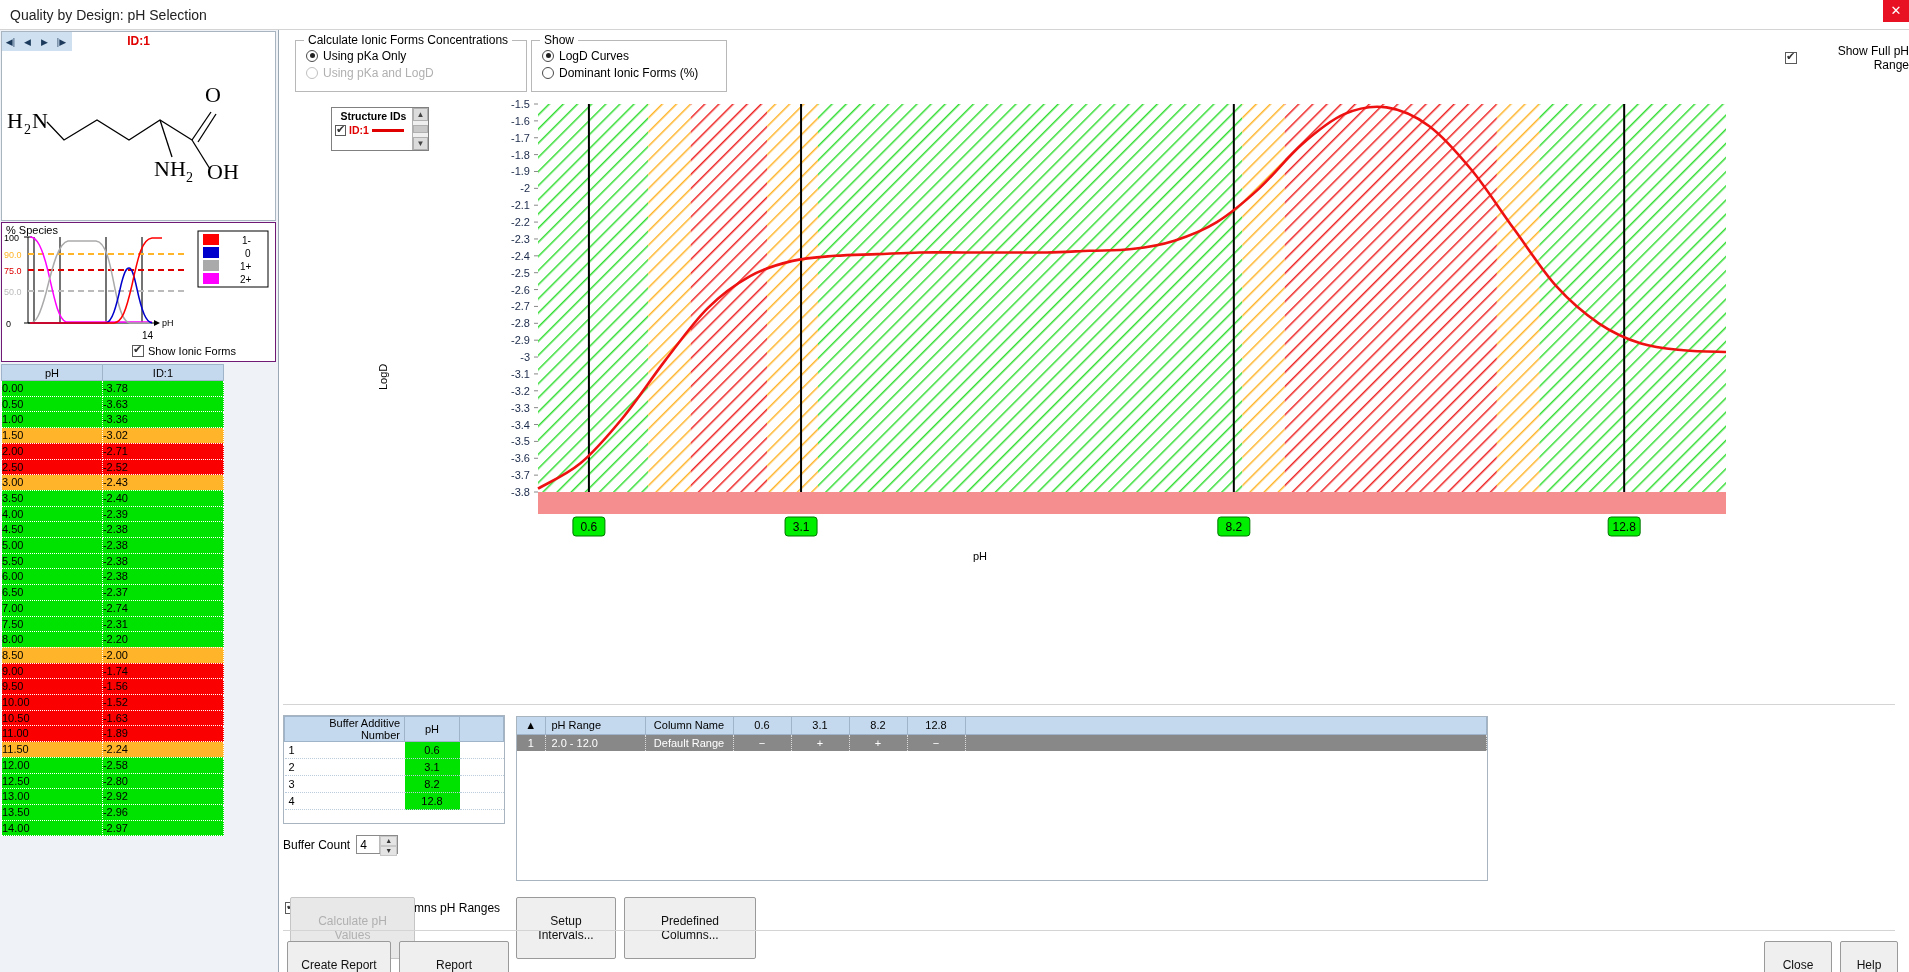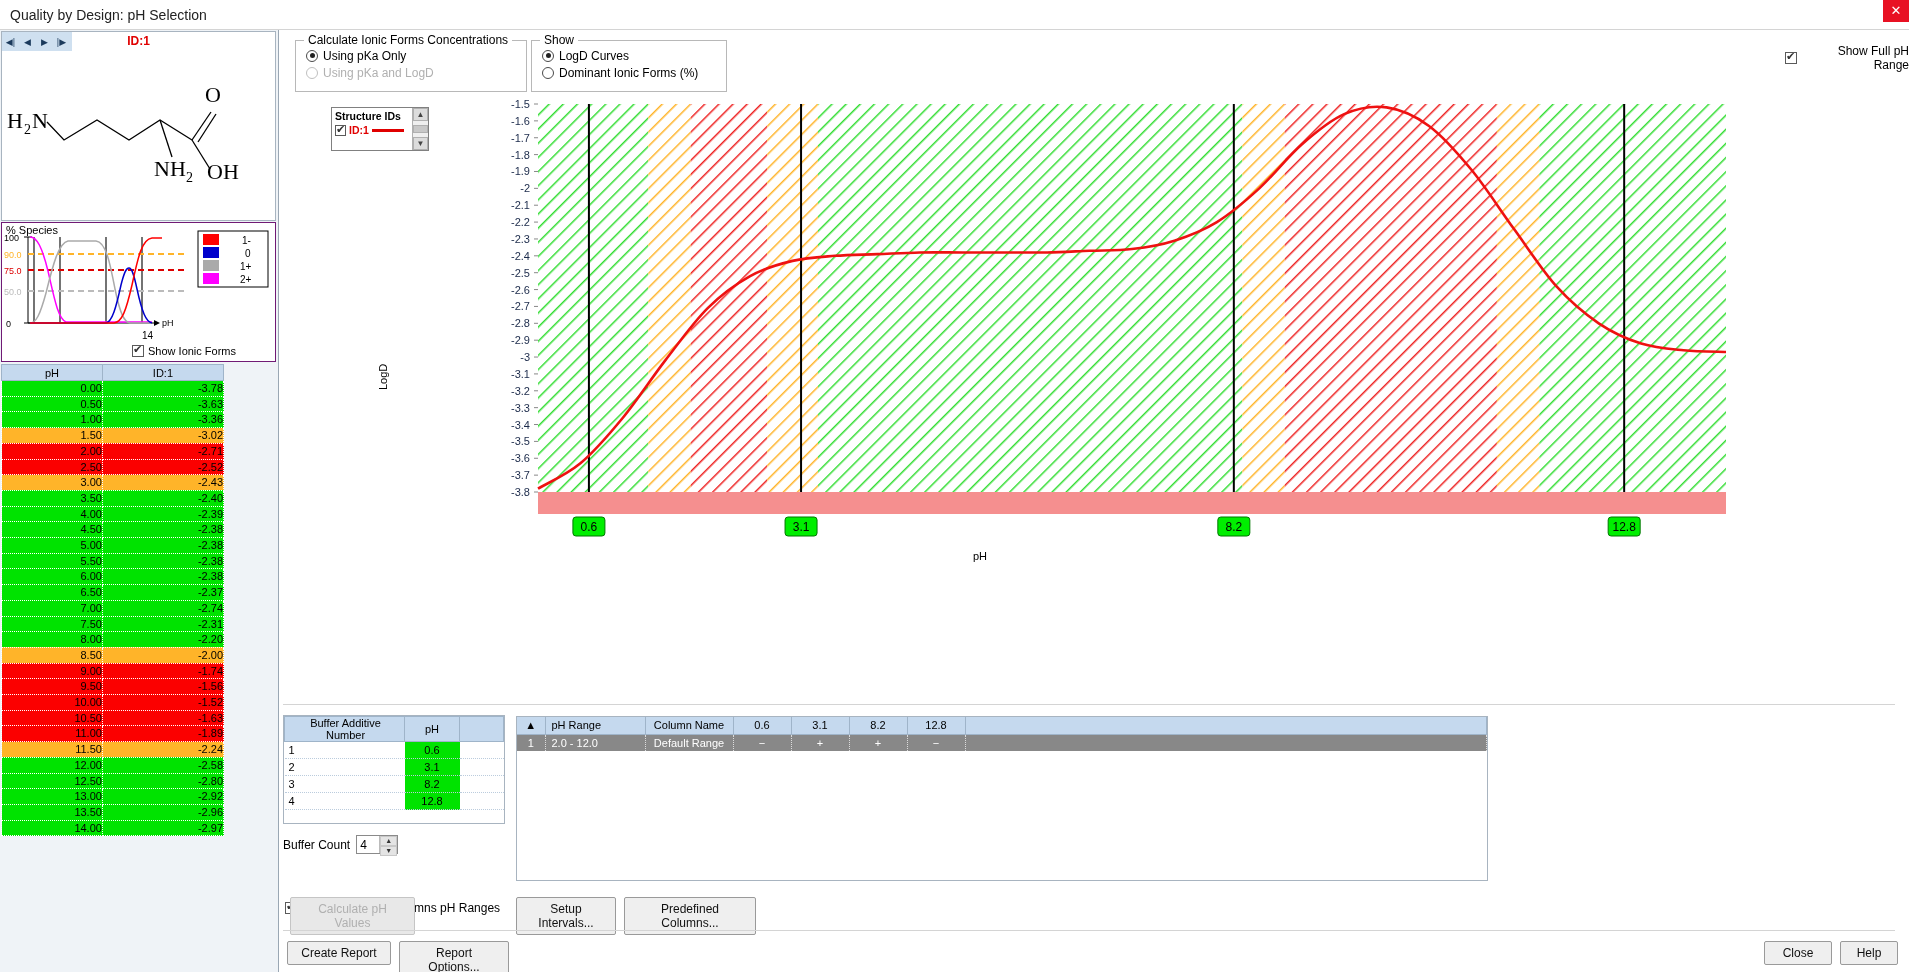--- a/index.html
+++ b/index.html
@@ -56,21 +56,21 @@
   .ionic-check { position:absolute; left:130px; top:122px; font-size:11px;
     display:flex; align-items:center; gap:4px; cursor:pointer; }
 
   
   .phtable { position:absolute; left:1px; top:334px; width:223px; border-collapse:collapse; }
   .phtable th {
     background:#c5d9ee; border:1px solid #9fb4c9; font-weight:normal;
     font-size:11px; height:16px; padding:0;
   }
   .phtable td {
-    border:1px dotted #ffffff; text-align:right; font-size:11px; height:14.7px;
+    border:1px dotted #ffffff; text-align:left; font-size:11px; height:14.7px;
     padding:0; line-height:14.7px;
   }
   .c-green  { background:#00e300; }
   .c-orange { background:#ffb429; }
   .c-red    { background:#fb0000; }
 
   
   .groupbox { position:absolute; border:1px solid #b8b8b8; }
   .groupbox > .gtitle {
     position:absolute; top:-8px; left:8px; background:#fff; padding:0 4px; font-size:12px;
@@ -86,21 +86,21 @@
   .chk { width:12px; height:12px; border:1px solid #5a5a5a; background:#fff;
     position:relative; flex:0 0 auto; display:inline-block; }
   .chk.on::after { content:"✔"; position:absolute; left:0px; top:-3px; font-size:11px; color:#333; }
 
   
   .chartarea { position:absolute; left:460px; top:100px; width:1449px; height:580px; }
   .chart-legend {
     position:absolute; left:-129px; top:7px; width:98px; height:44px;
     background:#fff; border:1px solid #808080; display:flex;
   }
-  .chart-legend .lgbody { flex:1; padding:2px 0 0 3px; }
+  .chart-legend .lgbody { flex:1; padding:2px 0 0 3px;text-align:center; }
   .chart-legend .lgtitle { font-size:10.5px; font-weight:bold; }
   .chart-legend .lgrow { display:flex; align-items:center; gap:3px; margin-top:2px; }
   .chart-legend .lgrow .lgname { color:#e00000; font-size:10.5px; font-weight:bold; }
   .chart-legend .lgline { width:32px; height:3px; background:#e00000; }
   .lgscroll { width:16px; border-left:1px solid #b0b0b0; background:#efefef;
     display:flex; flex-direction:column; justify-content:space-between; }
   .lgscroll .arw { height:13px; font-size:8px; text-align:center; color:#444; background:#dcdcdc;
      border:1px solid #b0b0b0; line-height:12px; }
   .lgscroll .thumb { height:8px; background:#c8c8c8; border:1px solid #b0b0b0;}
 
@@ -121,21 +121,21 @@
      background:#fff; border:1px solid #a8b4c0; }
   .rngtable { width:100%; border-collapse:collapse; }
   .rngtable th { background:#c5d9ee; border-right:1px solid #9fb4c9; border-bottom:1px solid #9fb4c9;
      font-weight:normal; font-size:11px; height:17px; padding:0 6px; }
   .rngtable td { font-size:11px; height:17px; padding:0 6px; text-align:center;
      background:#888888; color:#fff; border-right:1px dotted #ddd; }
 
   
   .btn {
     border:1px solid #9a9a9a; background:#efefef; font-size:12px;
-    padding:4px 10px; cursor:pointer; color:#111; border-radius:2px;
+    padding:16px 10px; cursor:pointer; color:#111; border-radius:2px;
   }
   .btn.dis { color:#b0b0b0; background:#e8e8e8; border-color:#c5c5c5; cursor:default; }
 
   .spinner { display:inline-flex; border:1px solid #8a8a8a; background:#fff; height:19px; width:42px; }
   .spinner input { border:0; width:22px; outline:none; font-size:12px; padding-left:3px;
      font-family:"Liberation Sans",sans-serif; background:transparent; }
   .spinner .arrows { width:18px; display:flex; flex-direction:column; border-left:1px solid #bbb; }
   .spinner .arrows div { flex:1; background:#e4e4e4; font-size:7px; text-align:center;
      line-height:8px; border:1px solid #c8c8c8; color:#333; }
 
@@ -560,21 +560,21 @@
         </g>
     </svg>
   </div>
 
   <div class="sep" style="left:283px; top:704px; width:1612px; height:1px;"></div>
 
   <div class="bufbox">
     <table class="buftable">
       <thead>
         <tr>
-          <th style="width:120px;text-align:center;padding-left:6px">Buffer Additive Number</th>
+          <th style="width:120px;text-align:right;padding-left:6px">Buffer Additive Number</th>
           <th style="width:55px">pH</th>
           <th></th>
         </tr>
       </thead>
       <tbody id="buf-body">
           <tr>
             <td>1</td>
             <td class="ph">0.6</td>
             <td></td>
           </tr>

